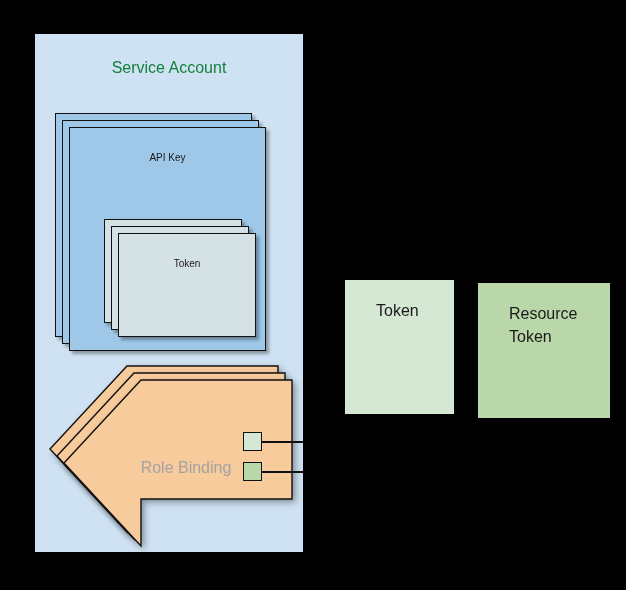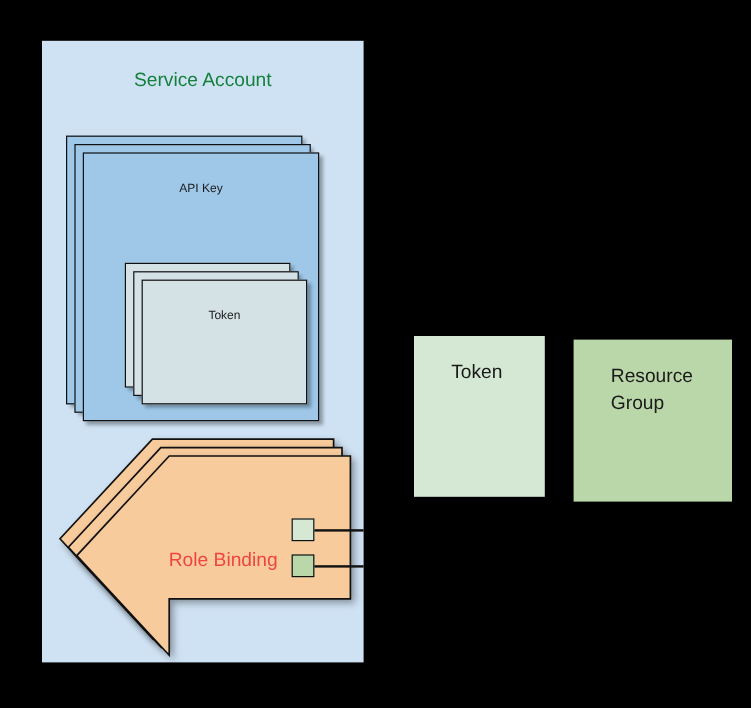--- a/index.html
+++ b/index.html
@@ -91,21 +91,21 @@
   .arrow-3 { left: 50px; top: 366px; }
   .arrow-2 { left: 57px; top: 373px; }
   .arrow-1 { left: 64px; top: 380px; }
   .arrow-label {
     position: absolute;
     left: 42px;
     top: 78px;
     width: 160px;
     text-align: center;
     font-size: 16px;
-    color: #ef4444;
+    color: #a3a3a3;
     line-height: 19px;
   }
 
   
   .ref-square {
     position: absolute;
     box-sizing: border-box;
     width: 19px;
     height: 19px;
     border: 1.5px solid #111111;
@@ -196,16 +196,16 @@
 
   <div class="ref-square ref-role"></div>
   <div class="ref-square ref-rg"></div>
 
   <div class="plain-box role-box">
     <div class="plain-label">Token</div>
   </div>
 
   <div class="plain-box rg-box">
     <div class="plain-label">Resource
-Group</div>
+Token</div>
   </div>
 
 </div>
 
 </body></html>

